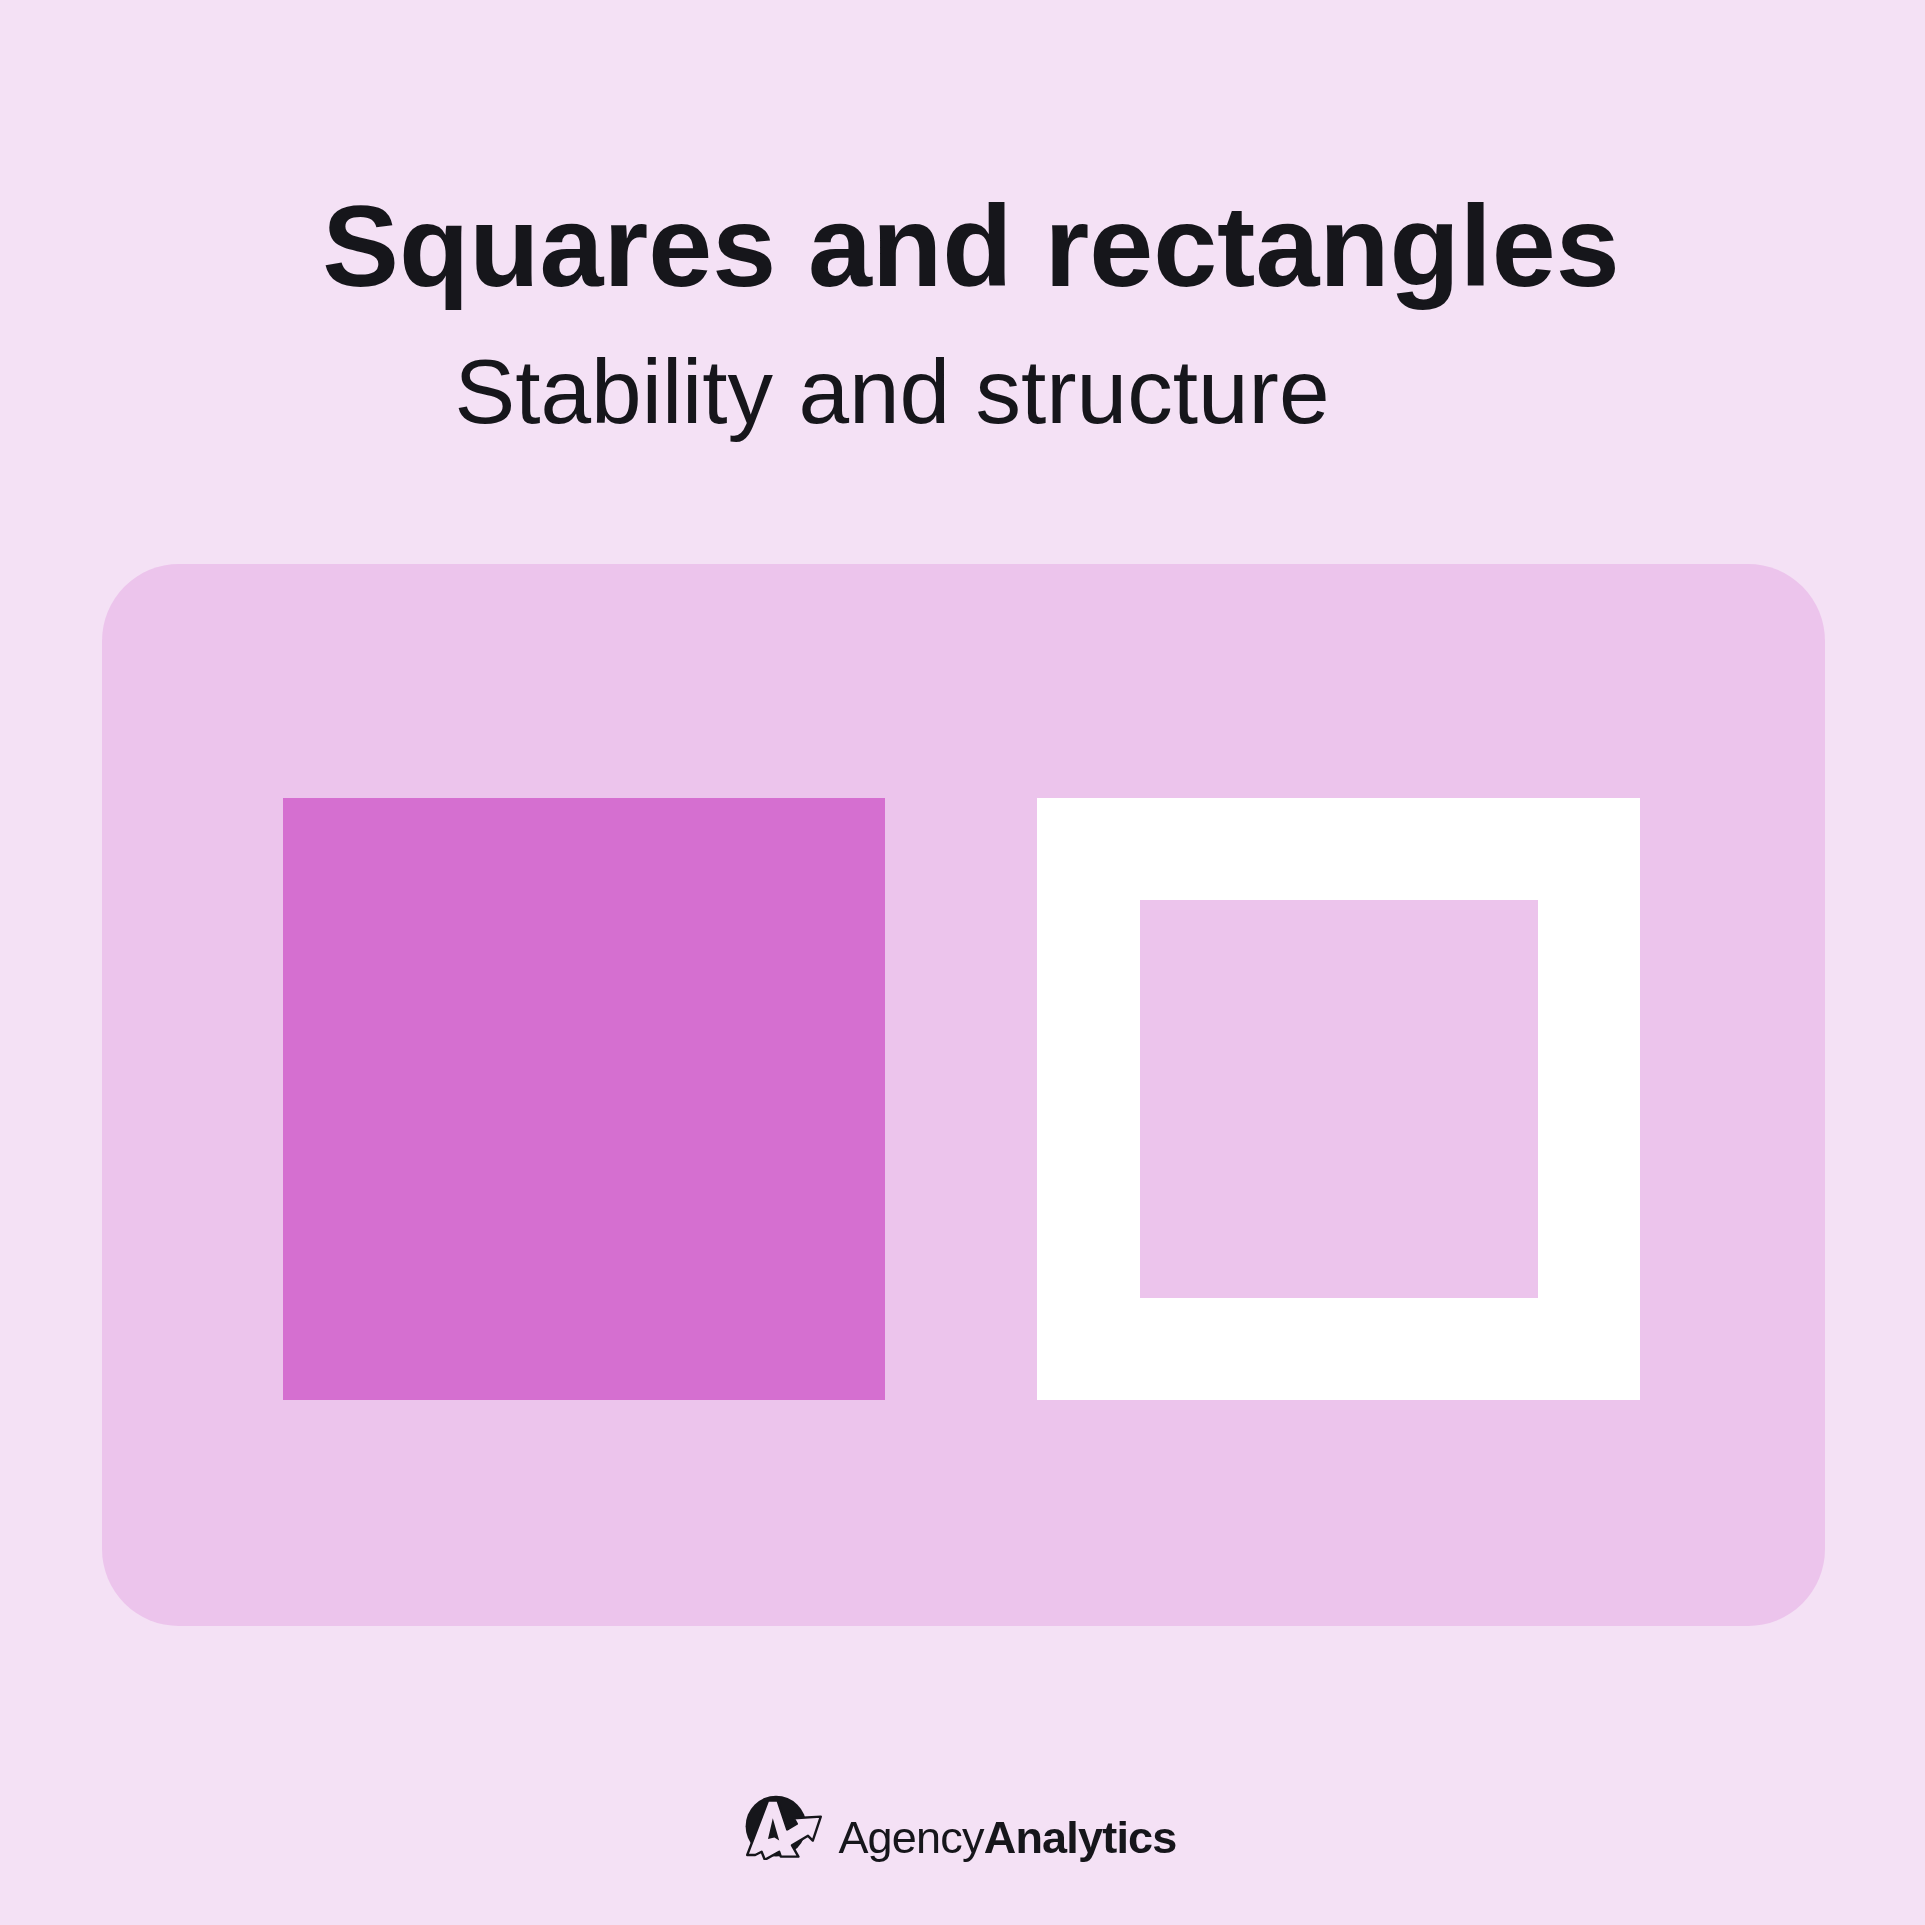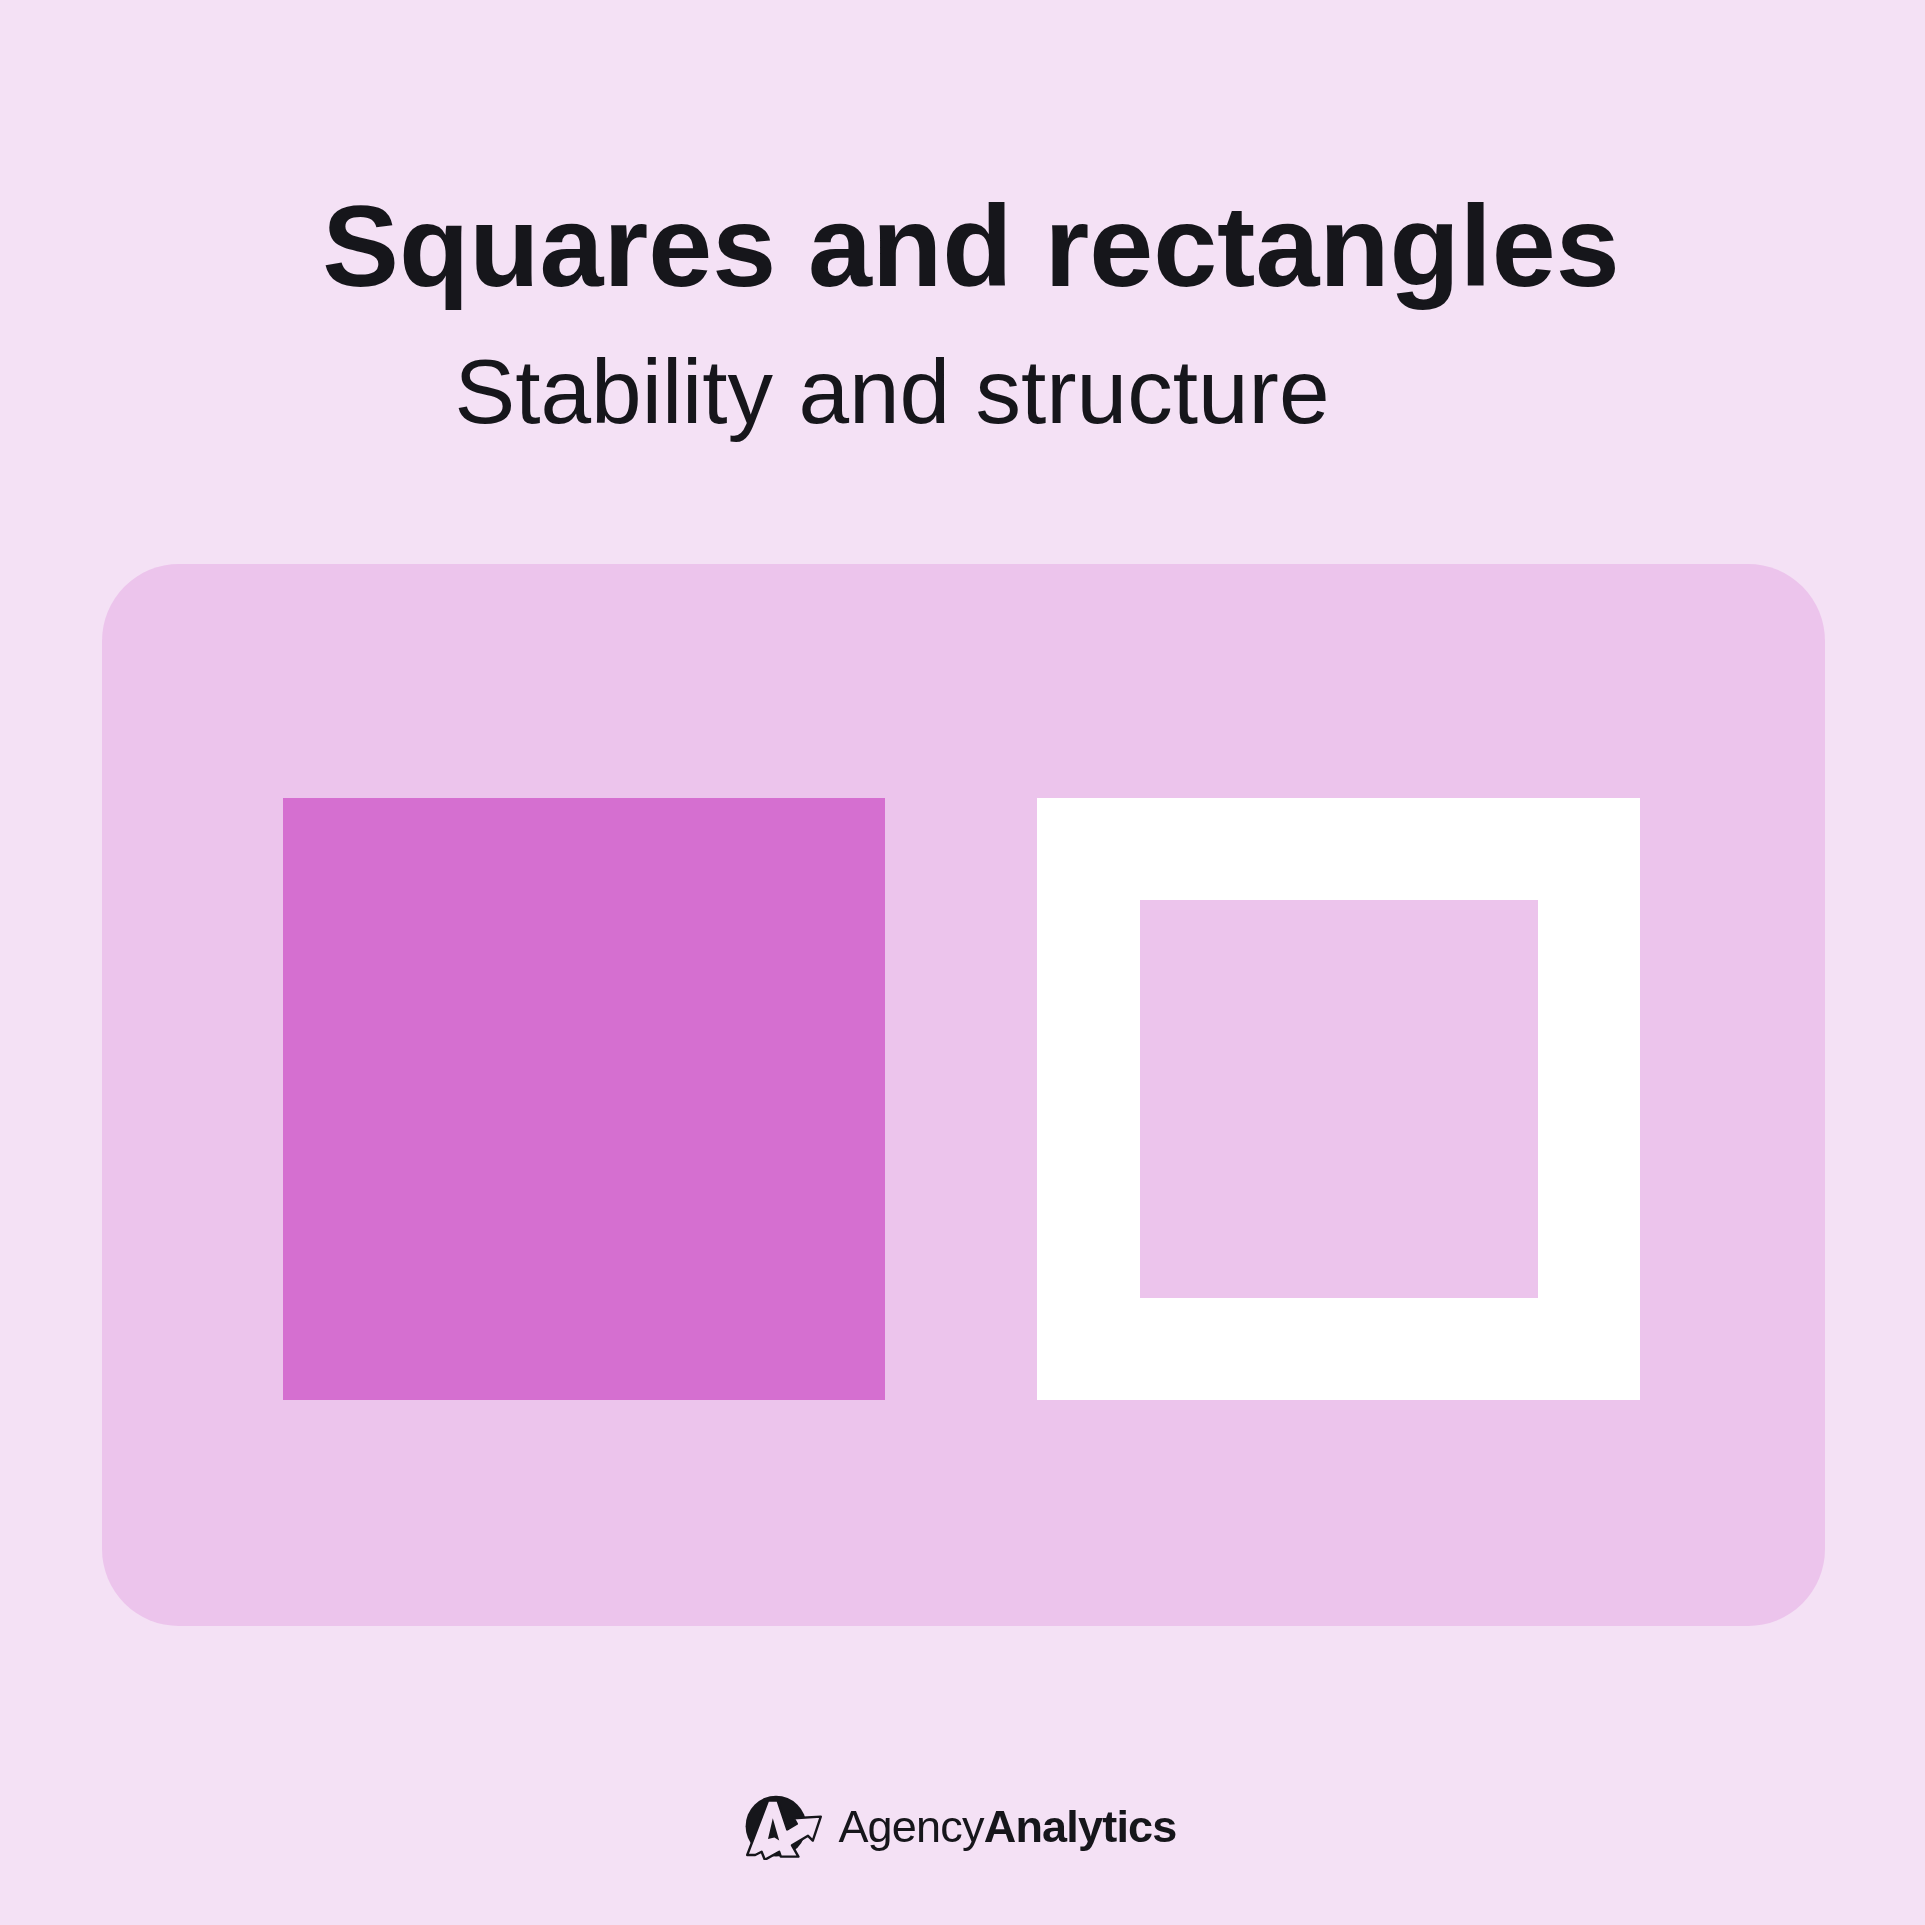--- a/index.html
+++ b/index.html
@@ -71,21 +71,21 @@
       width: 398px;
       height: 398px;
       background: #ecc4ec;
     }
     .logo {
       position: absolute;
       left: 744px;
       top: 1793px;
       height: 67px;
       display: flex;
-      align-items: center;
+      align-items: flex-end;
     }
     .logo-icon {
       width: 80px;
       height: 66px;
       display: block;
     }
     .wordmark {
       margin-left: 14.4px;
       font-size: 45px;
       line-height: 1;

